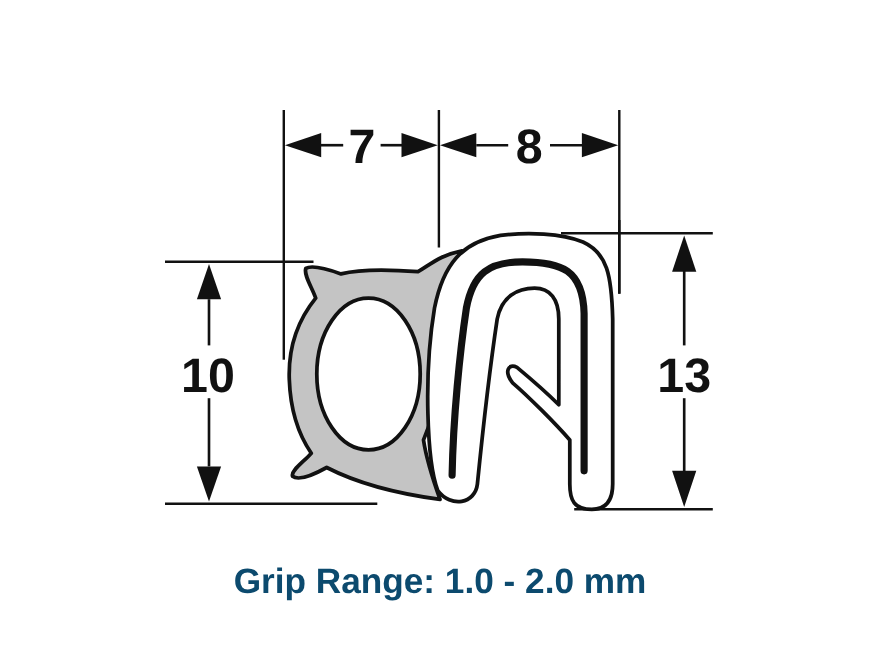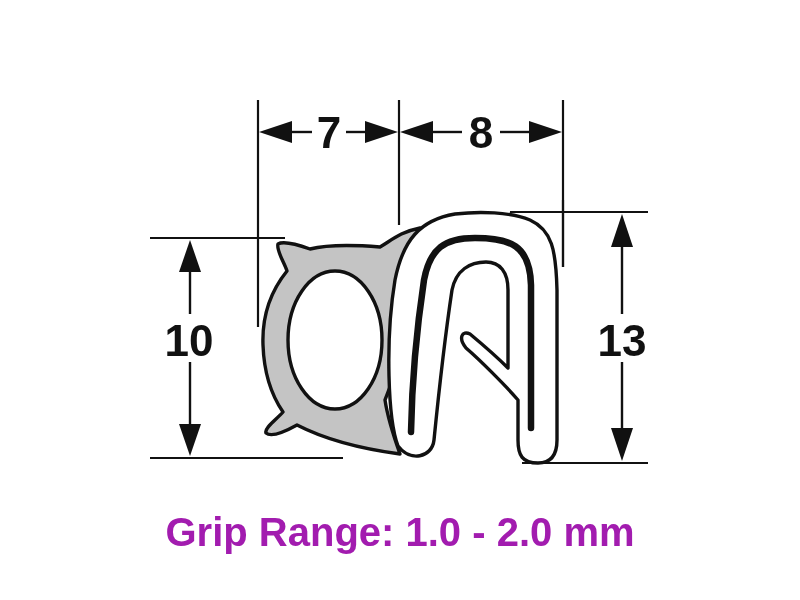--- a/index.html
+++ b/index.html
@@ -1,22 +1,22 @@
 <!DOCTYPE html>
 <html><head>
   <meta charset="utf-8">
   <style>
     html, body { margin: 0; padding: 0; background: #ffffff; }
     body { width: 800px; height: 600px; position: relative; overflow: hidden; }
     #diagram { position: absolute; left: 0; top: 0; width: 800px; height: 600px; }
     .dimtext { font-family: "Liberation Sans", sans-serif; font-weight: bold; fill: #111111; }
     .caption {
       position: absolute; left: 0; top: 510px; width: 800px; text-align: center;
-      font-family: "Liberation Sans", sans-serif; font-weight: bold; font-size: 40px;
-      color: #a21caf; letter-spacing: 0px;
+      font-family: "Liberation Sans", sans-serif; font-weight: bold; font-size: 32px;
+      color: #0c4a6e; letter-spacing: 0px;
     }
   </style>
 </head>
 <body>
 
 <svg id="diagram" viewBox="0 0 800 600" xmlns="http://www.w3.org/2000/svg">
   <defs>
     <marker id="arrowEnd" markerWidth="10" markerHeight="10" refX="10" refY="5" orient="auto" markerUnits="userSpaceOnUse">
       <path d="M0,0 L0,0"></path>
     </marker>

